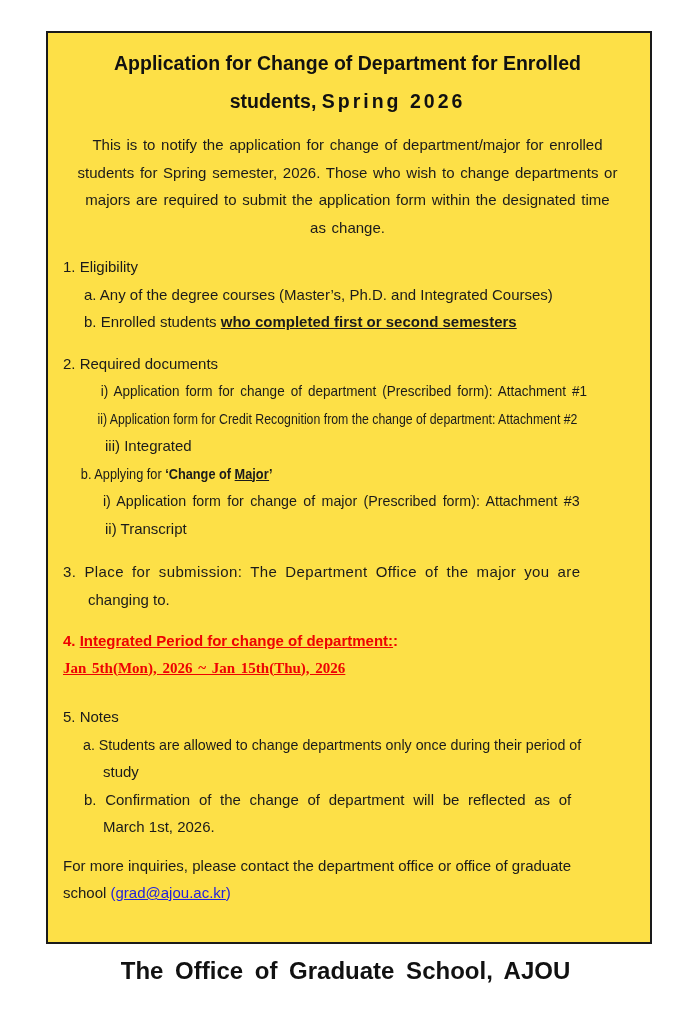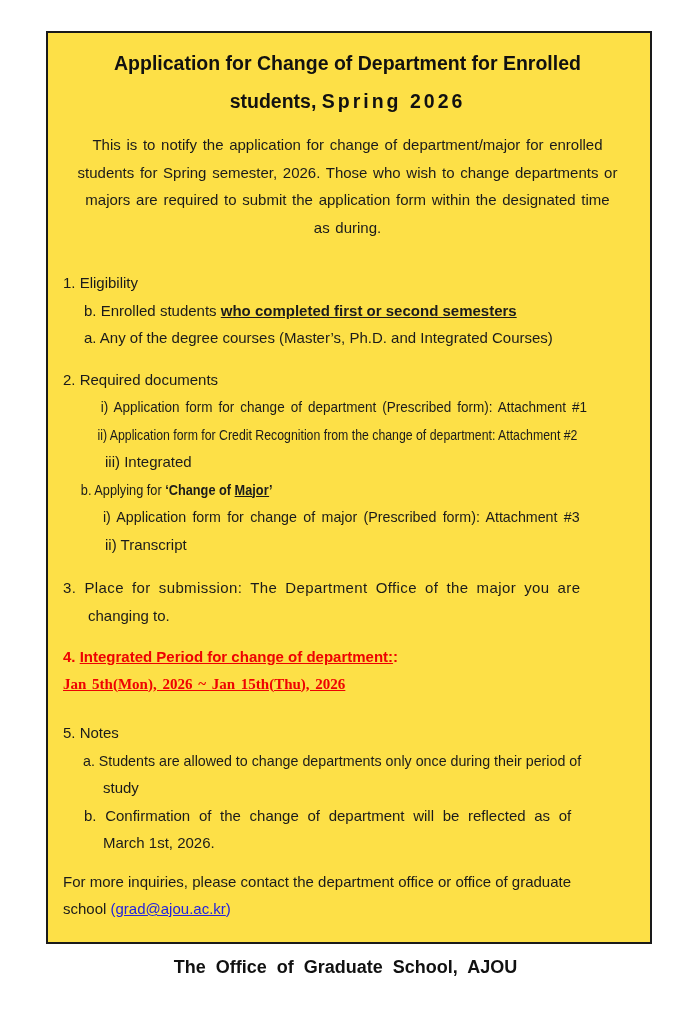--- a/index.html
+++ b/index.html
@@ -42,21 +42,21 @@
   }
   .line {
     font-size: 15px;
     line-height: 27.5px;
     white-space: nowrap;
   }
   .intro-block .line {
     word-spacing: 1.5px;
     text-align: center;
   }
-  .sec1 { margin-top: 28px; }
+  .sec1 { margin-top: 12px; }
   .sec2 { margin-top: 14px; }
   .sec3 { margin-top: 16px; }
   .sec4 { margin-top: 14px; }
   .sec5 { margin-top: 21px; }
   .contact-block { margin-top: 11px; }
 
   .ind1 { padding-left: 21px; }   
   .ind2 { padding-left: 42px; }   
   .cont1 { padding-left: 25px; }  
   .cont2 { padding-left: 40px; }  
@@ -86,21 +86,21 @@
   .paren {
     color: #2222dd;
   }
   .signature {
     position: absolute;
     left: 0;
     top: 957px;
     width: 691px;
     text-align: center;
     font-weight: 700;
-    font-size: 18px;
+    font-size: 24px;
     word-spacing: 5px;
     color: #111111;
   }
 </style>
 </head>
 <body>
 
 <div class="notice-box">
 
   <div class="title">
@@ -108,27 +108,27 @@
     <div class="t-line">
       <span>students,</span>
       <span class="spaced">Spring 2026</span>
     </div>
   </div>
 
   <div class="intro-block">
     <div class="line">This is to notify the application for change of department/major for enrolled</div>
     <div class="line">students for Spring semester, 2026. Those who wish to change departments or</div>
     <div class="line">majors are required to submit the application form within the designated time</div>
-    <div class="line">as during.</div>
+    <div class="line">as change.</div>
   </div>
 
   <div class="sec1">
     <div class="line">1. Eligibility</div>
+    <div class="line ind1">a. Any of the degree courses (Master’s, Ph.D. and Integrated Courses)</div>
     <div class="line ind1"><span>b. Enrolled students </span><span class="b u">who completed first or second semesters</span></div>
-    <div class="line ind1">a. Any of the degree courses (Master’s, Ph.D. and Integrated Courses)</div>
   </div>
 
   <div class="sec2">
     <div class="line">2. Required documents</div>
     <div class="line ind2 fitA">i) Application form for change of department (Prescribed form): Attachment #1</div>
     <div class="line ind2 fitB">ii) Application form for Credit Recognition from the change of department: Attachment #2</div>
     <div class="line ind2">iii) Integrated</div>
     <div class="line ind1 fitD"><span>b. Applying for </span><span class="b">‘Change of </span><span class="b u">Major</span><span class="b">’</span></div>
     <div class="line ind2 fitC">i) Application form for change of major (Prescribed form): Attachment #3</div>
     <div class="line ind2">ii) Transcript</div>

